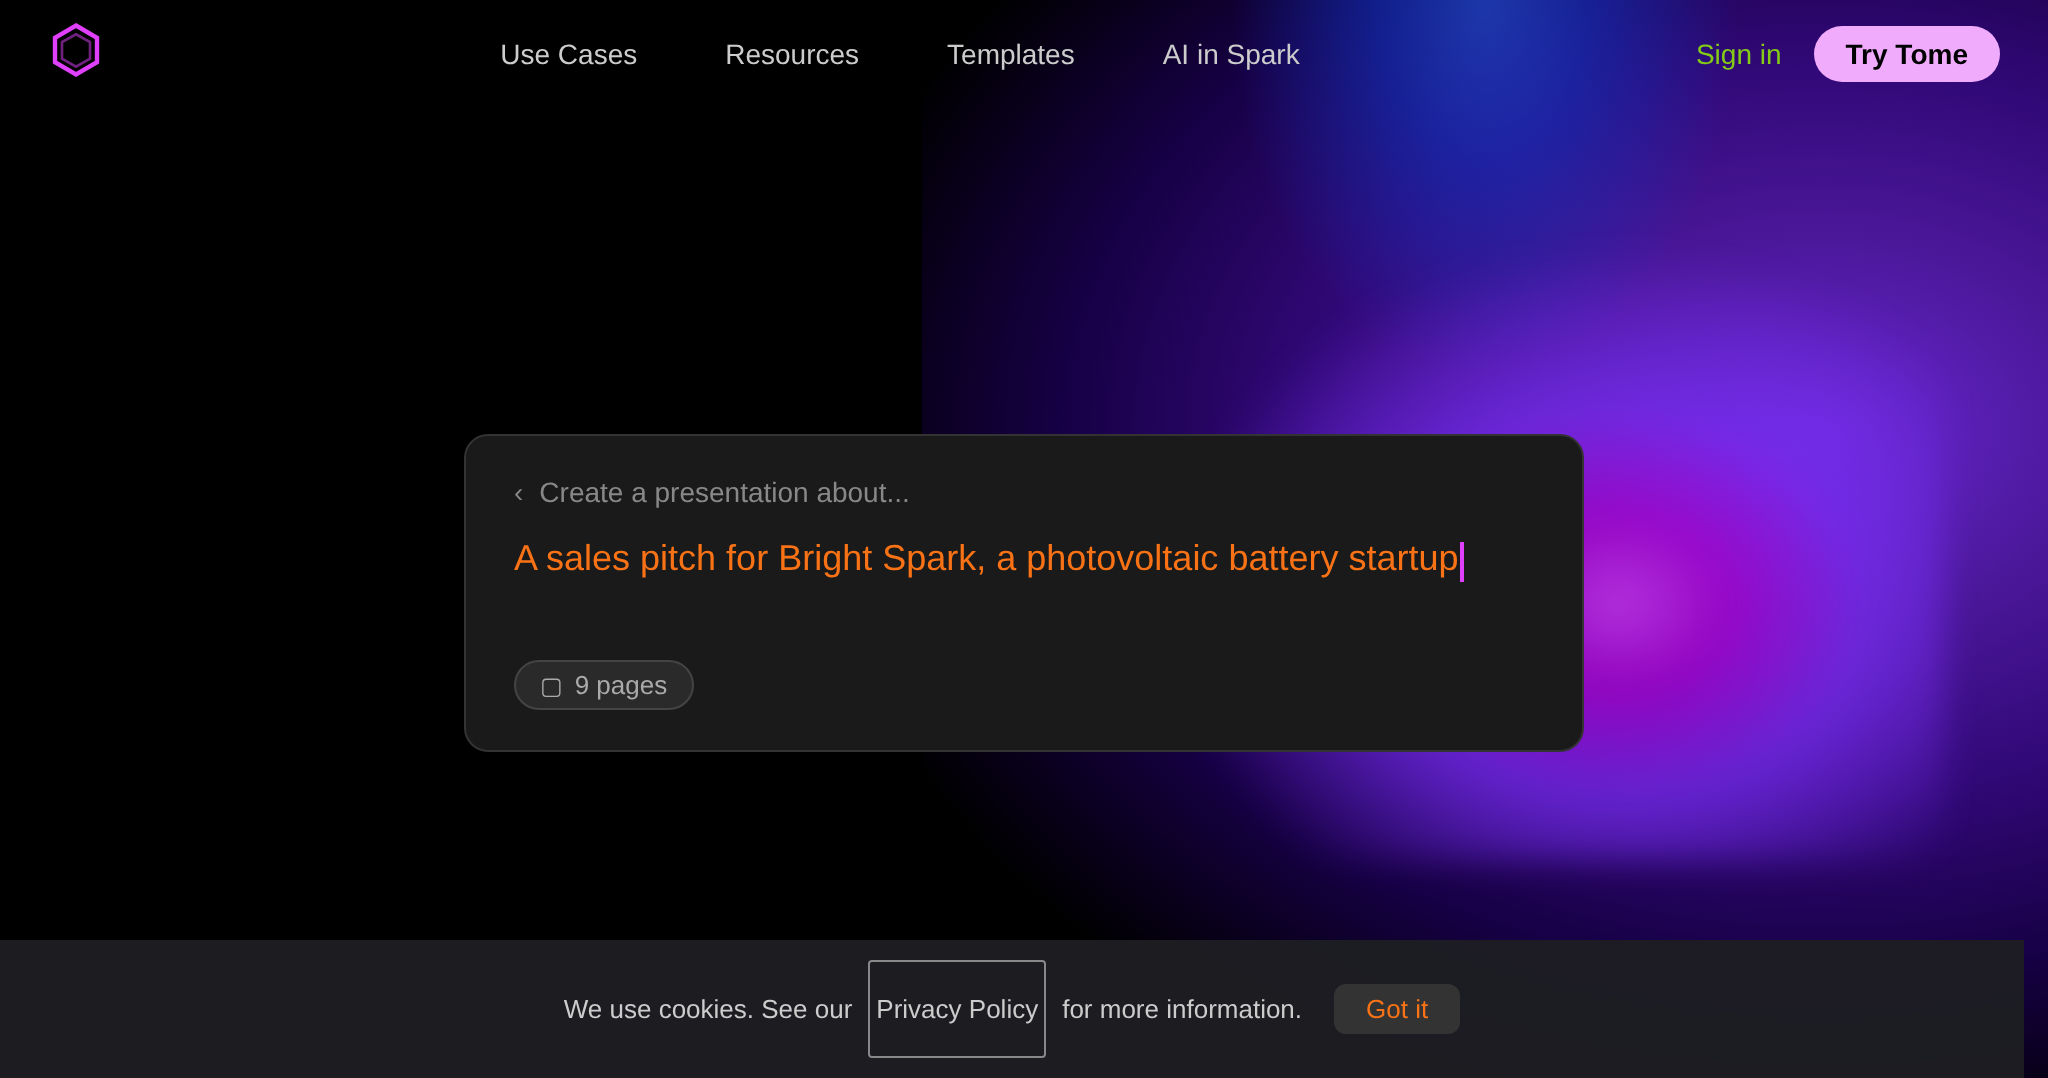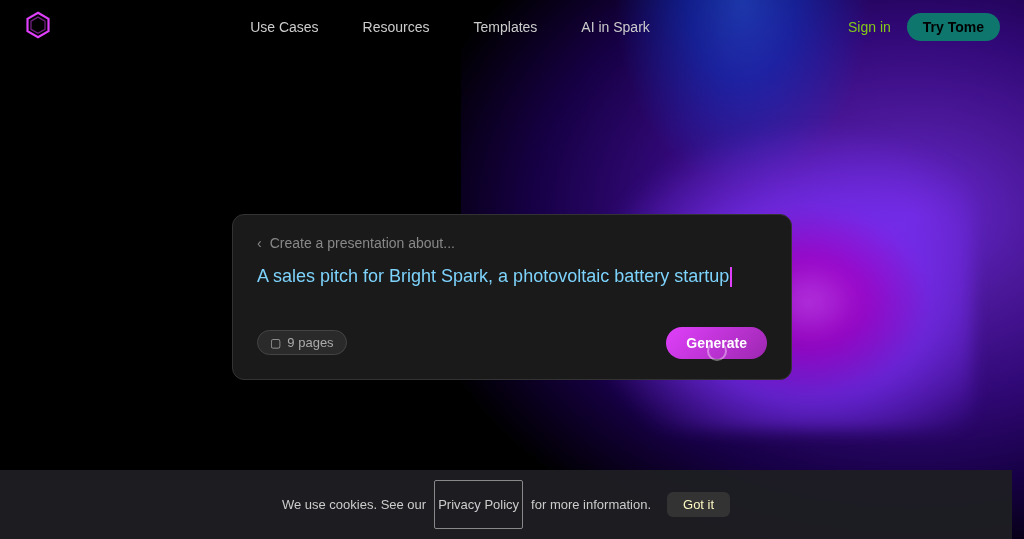--- a/index.html
+++ b/index.html
@@ -89,21 +89,21 @@
 
     .sign-in-btn {
       color: #84cc16;
       font-size: 14px;
       cursor: pointer;
       background: none;
       border: none;
     }
 
     .try-tome-btn {
-      background: #0f766e;
+      background: #f0abfc;
       color: #000;
       border: none;
       border-radius: 20px;
       padding: 6px 16px;
       font-size: 14px;
       font-weight: 600;
       cursor: pointer;
     }
 
     
@@ -146,21 +146,21 @@
       color: #888;
       font-size: 14px;
     }
 
     .dialog-input-area {
       min-height: 48px;
       margin-bottom: 16px;
     }
 
     .dialog-input-text {
-      color: #7dd3fc;
+      color: #f97316;
       font-size: 18px;
       line-height: 1.5;
       font-weight: 400;
     }
 
     .cursor-blink {
       display: inline-block;
       width: 2px;
       height: 20px;
       background: #e040fb;
@@ -245,21 +245,21 @@
       color: #ccc;
       font-size: 13px;
       text-decoration: none;
       border: 1px solid #888;
       padding: 16px 3px;
       border-radius: 2px;
     }
 
     .got-it-btn {
       background: #333;
-      color: #fef9c3;
+      color: #f97316;
       border: none;
       border-radius: 6px;
       padding: 5px 16px;
       font-size: 13px;
       cursor: pointer;
       margin-left: 8px;
     }
 
     
     .logo-svg {
@@ -306,21 +306,20 @@
 
     <div class="dialog-input-area">
       <span class="dialog-input-text">A sales pitch for Bright Spark, a photovoltaic battery startup</span><span class="cursor-blink"></span>
     </div>
 
     <div class="dialog-footer">
       <div class="pages-badge">
         <span class="pages-icon">▢</span>
         <span>9 pages</span>
       </div>
-      <button class="generate-btn">Generate</button>
     </div>
   </div>
 </div>
 
 <div class="cookie-banner">
   <span class="cookie-text">We use cookies. See our</span>
   <a class="privacy-policy-link">Privacy Policy</a>
   <span class="cookie-text">for more information.</span>
   <button class="got-it-btn">Got it</button>
 </div>

